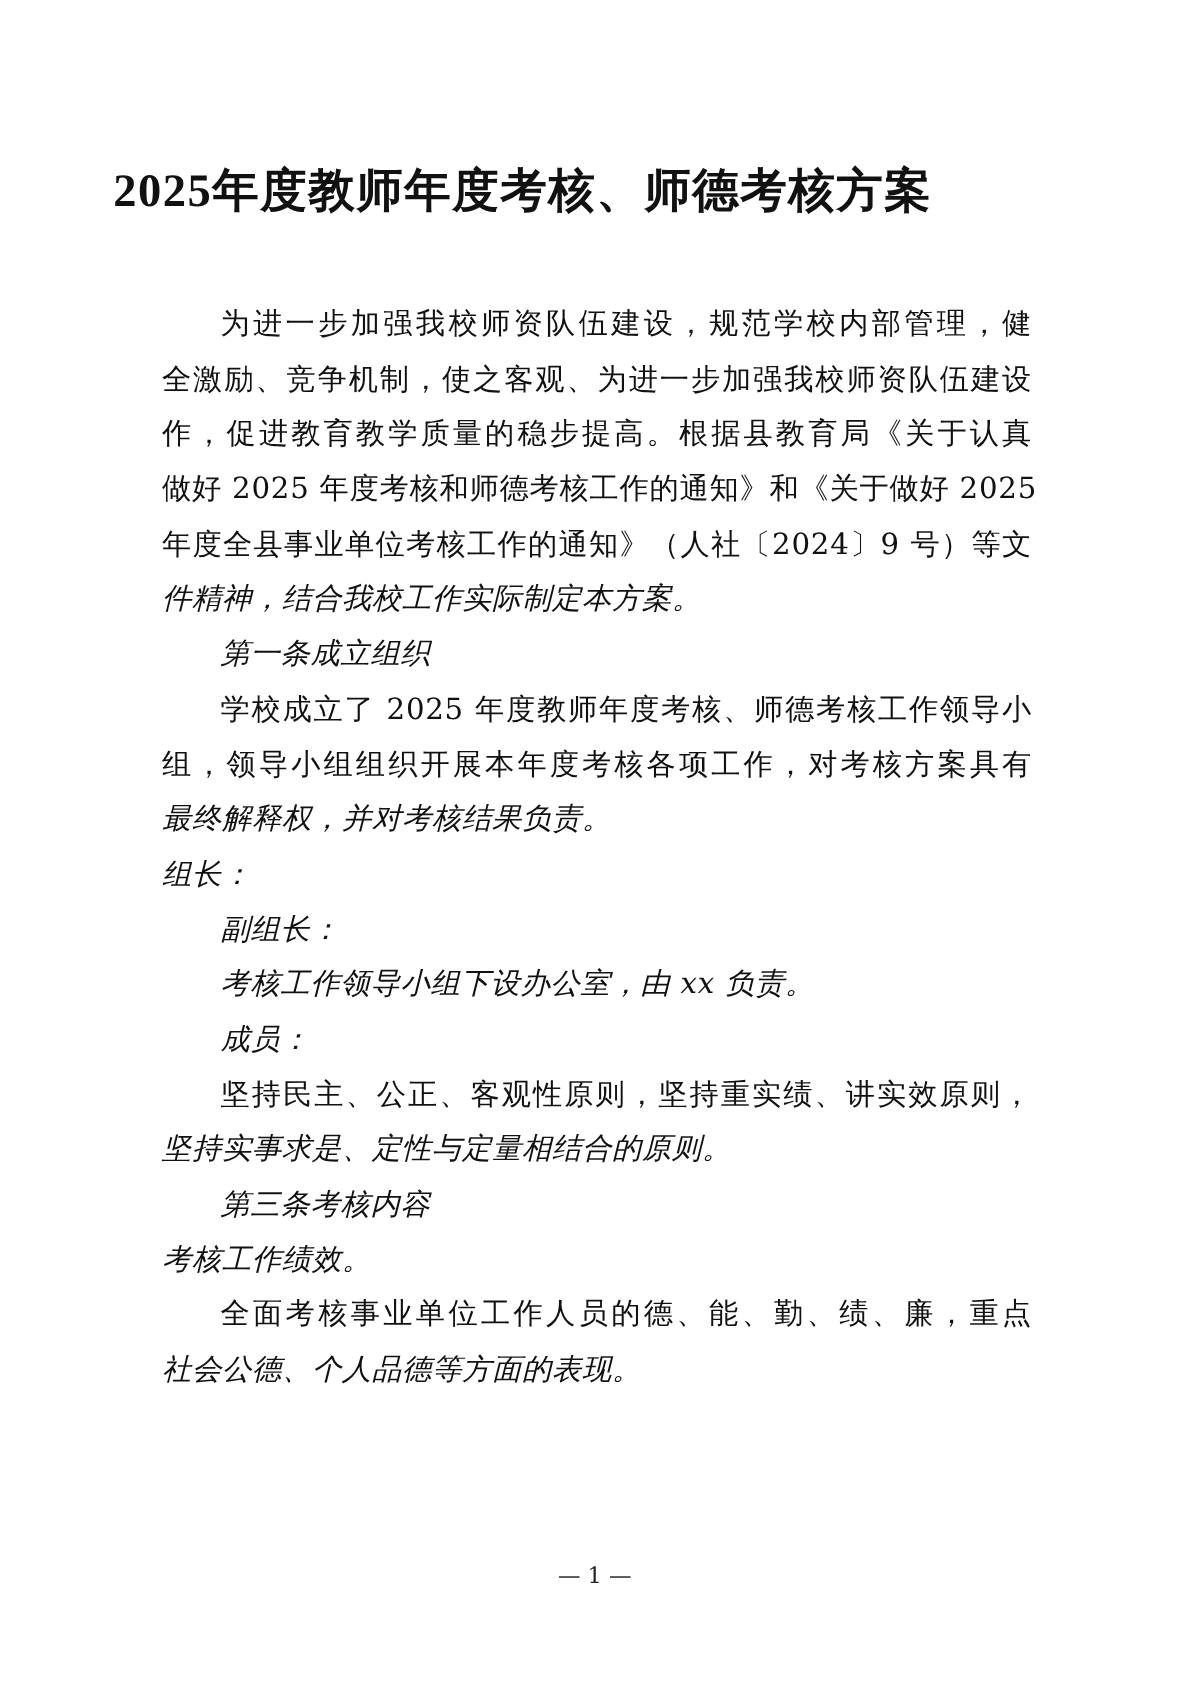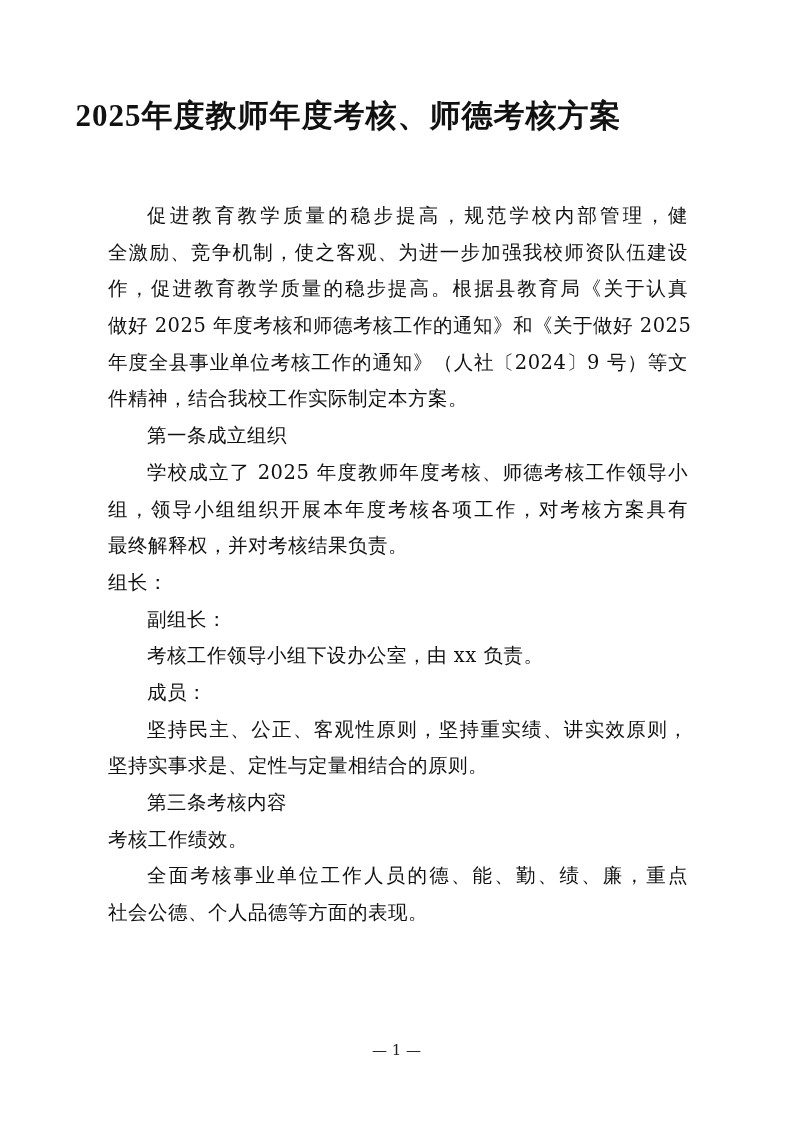--- a/index.html
+++ b/index.html
@@ -1,35 +1,35 @@
 <!DOCTYPE html>
 <html><head>
 <meta charset="utf-8">
 <style>
   html, body { margin: 0; padding: 0; background: #ffffff; }
   body { width: 793px; height: 1122px; position: relative; overflow: hidden;
          font-family: "DejaVu Serif", "Liberation Serif", serif; color: #111; }
-  .title { position: absolute; top: 95px; left: 0; width: 697px; text-align: center;
+  .title { position: absolute; top: 106px; left: 0; width: 697px; text-align: center;
            font-size: 31px; font-weight: bold; letter-spacing: 1px;
            font-family: "Liberation Serif", "DejaVu Serif", serif; }
   .body { position: absolute; top: 198px; left: 108px; width: 580px; }
   .line { height: 36.7px; line-height: 36.7px; font-size: 19.5px; white-space: nowrap;
           text-align: justify; text-align-last: justify; letter-spacing: 0.5px; }
-  .line.last { text-align-last: left; }
+  .line.last { text-align-last: left; font-style: italic; }
   .indent { padding-left: 39px; }
   .footer { position: absolute; top: 1041px; left: 0; width: 793px; text-align: center;
             font-size: 15px; color: #222; }
 </style>
 </head>
 <body>
 
 <div class="title">2025年度教师年度考核、师德考核方案</div>
 
 <div class="body">
-  <div class="line indent">促进教育教学质量的稳步提高，规范学校内部管理，健</div>
+  <div class="line indent">为进一步加强我校师资队伍建设，规范学校内部管理，健</div>
   <div class="line">全激励、竞争机制，使之客观、为进一步加强我校师资队伍建设</div>
   <div class="line">作，促进教育教学质量的稳步提高。根据县教育局《关于认真</div>
   <div class="line">做好 2025 年度考核和师德考核工作的通知》和《关于做好 2025</div>
   <div class="line">年度全县事业单位考核工作的通知》（人社〔2024〕9 号）等文</div>
   <div class="line last">件精神，结合我校工作实际制定本方案。</div>
   <div class="line indent last">第一条成立组织</div>
   <div class="line indent">学校成立了 2025 年度教师年度考核、师德考核工作领导小</div>
   <div class="line">组，领导小组组织开展本年度考核各项工作，对考核方案具有</div>
   <div class="line last">最终解释权，并对考核结果负责。</div>
   <div class="line last">组长：</div>

